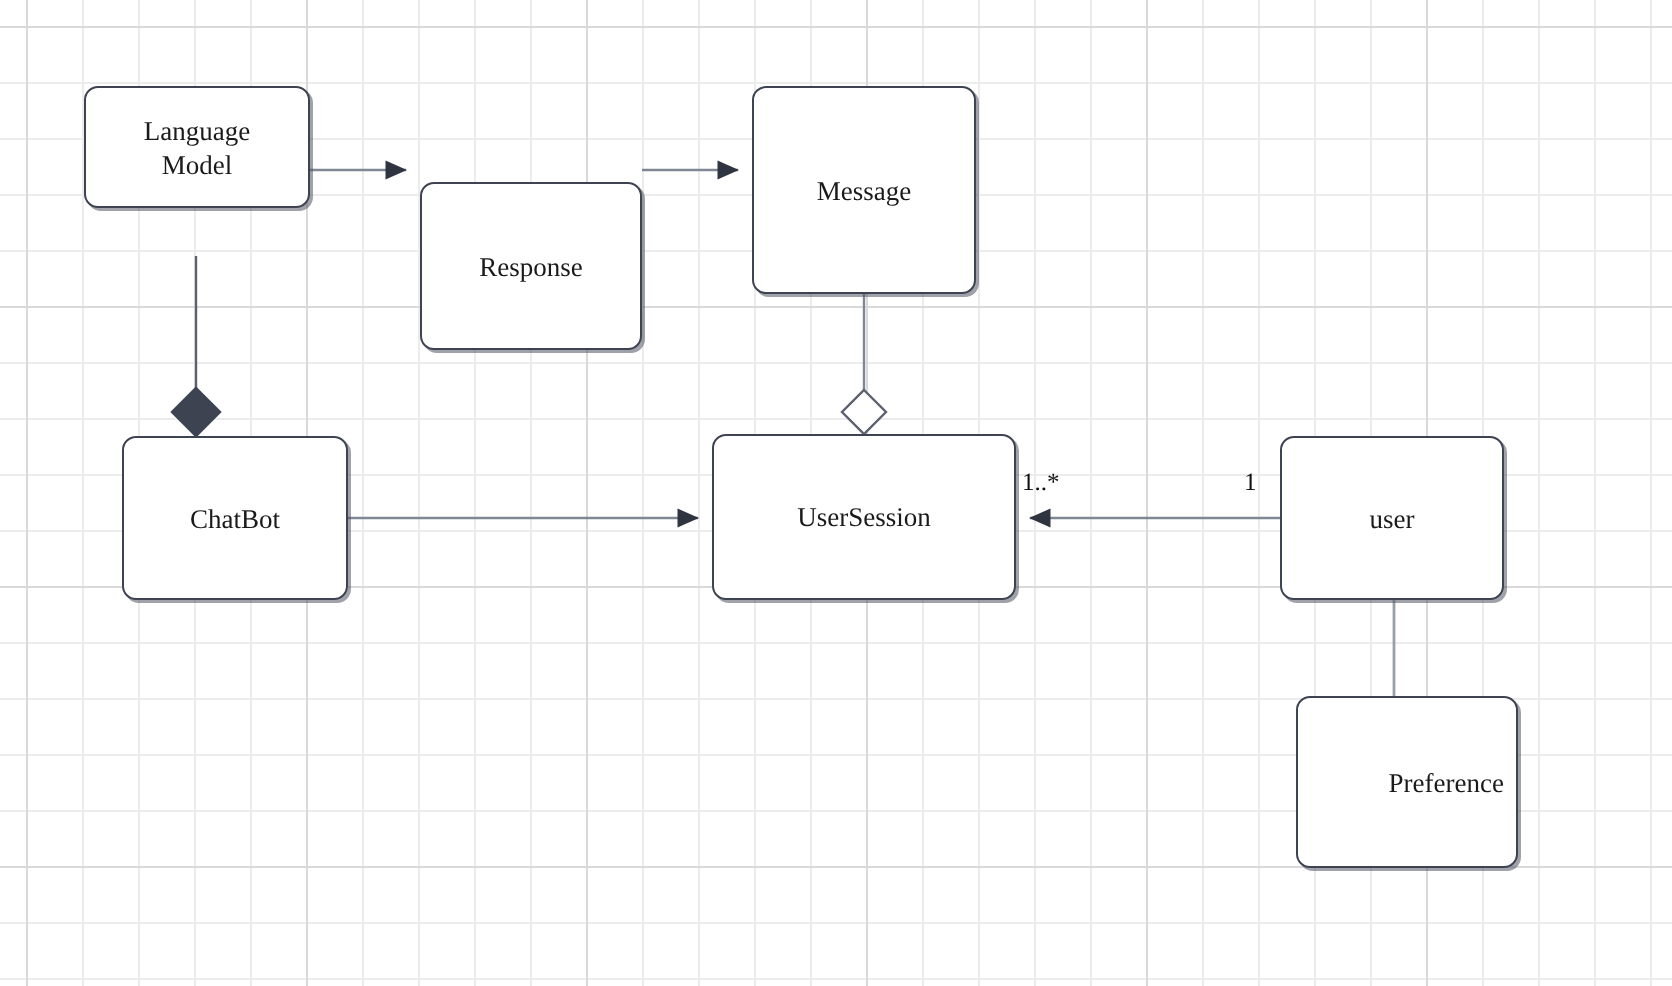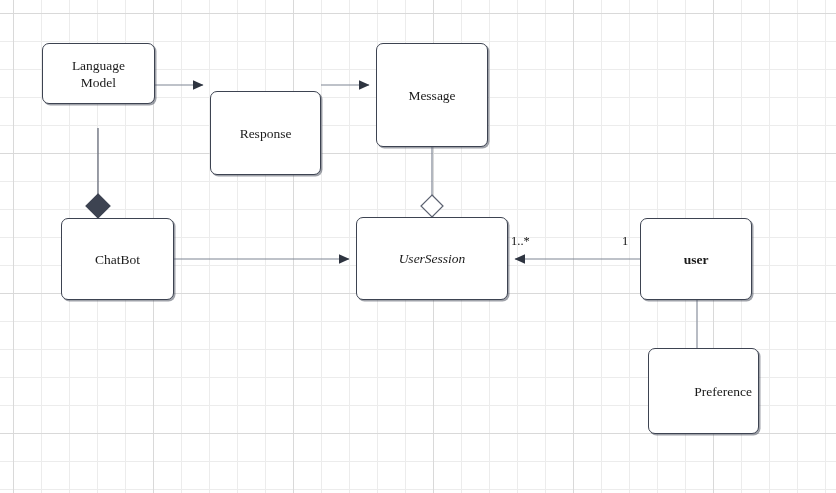--- a/index.html
+++ b/index.html
@@ -123,25 +123,25 @@
   </div>
 
   <div class="node" style="left:376px; top:43px; width:112px; height:104px;text-align:right;">
     <span class="node-label">Message</span>
   </div>
 
   <div class="node" style="left:42px; top:218px; width:113px; height:82px;margin-left:19px;">
     <span class="node-label">ChatBot</span>
   </div>
 
-  <div class="node" style="left:356px; top:217px; width:152px; height:83px;font-style:italic;">
+  <div class="node" style="left:356px; top:217px; width:152px; height:83px;">
     <span class="node-label">UserSession</span>
   </div>
 
-  <div class="node" style="left:640px; top:218px; width:112px; height:82px;font-weight:bold;">
+  <div class="node" style="left:640px; top:218px; width:112px; height:82px;">
     <span class="node-label">user</span>
   </div>
 
   <div class="node" style="left:648px; top:348px; width:111px; height:86px;justify-content:flex-end;">
     <span class="node-label">Preference</span>
   </div>
 
   <div class="mult-label" style="left:511px; top:234px;">1..*</div>
 
   <div class="mult-label" style="left:622px; top:234px;">1</div>

